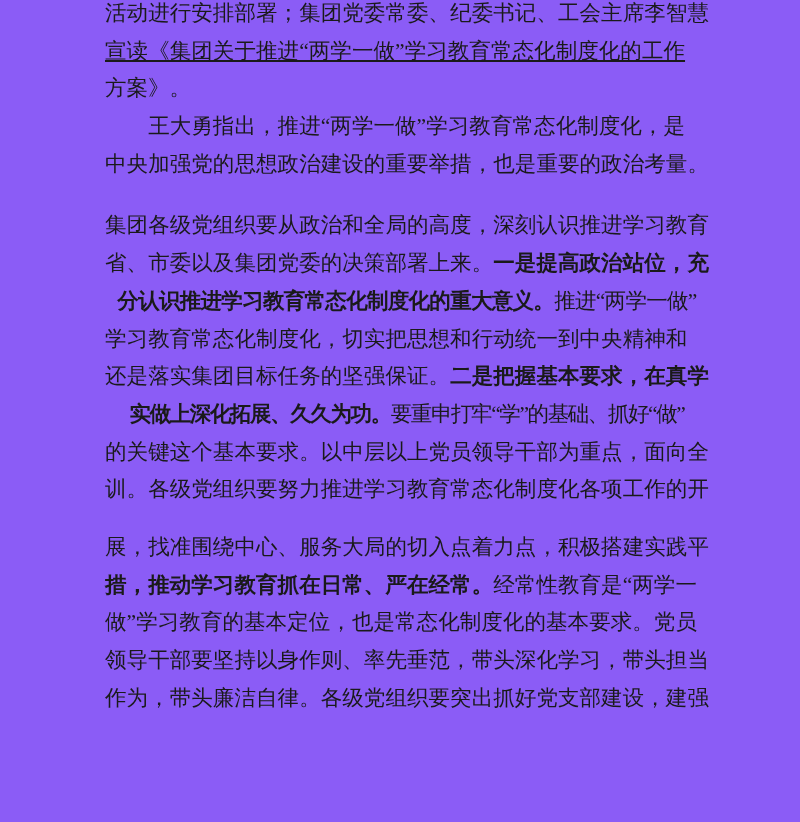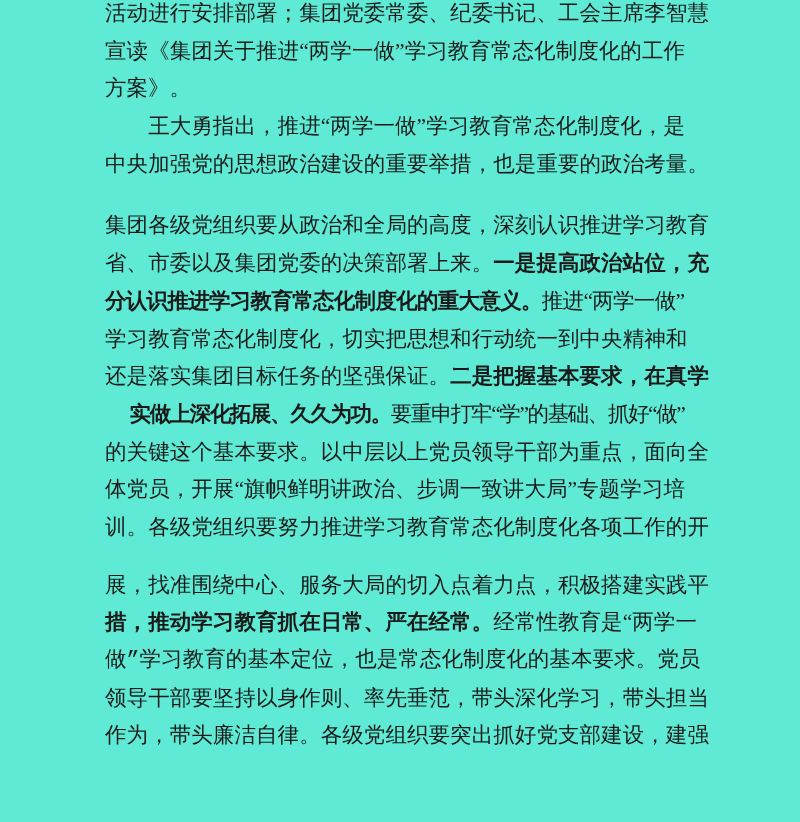--- a/index.html
+++ b/index.html
@@ -10,21 +10,21 @@
   body {
     width: 800px;
     height: 822px;
     overflow: hidden;
     font-family: "Liberation Serif", "DejaVu Serif", serif;
   }
   .page {
     position: relative;
     width: 800px;
     height: 822px;
-    background: #5eead4;
+    background: #8b5cf6;
     overflow: hidden;
   }
   .doc {
     position: absolute;
     left: 105px;
     top: -5px;
     width: 604px;
     font-size: 21.5px;
     color: #1a1a1a;
   }
@@ -40,32 +40,31 @@
   .run.bold {
     font-weight: 700;
   }
 </style>
 </head>
 <body style="background: rgb(255, 255, 255);">
 
 <div class="page">
   <div class="doc" id="doc-body" style="color: rgb(26, 26, 26);">
       <div class="line" style="letter-spacing: 0.07px;"><span class="run">活动进行安排部署；集团党委常委、纪委书记、工会主席李智慧</span></div>
-      <div class="line" style="letter-spacing: 0.07px;"><span class="run">宣读《集团关于推进“两学一做”学习教育常态化制度化的工作</span></div>
+      <div class="line" style="letter-spacing: 0.07px; text-decoration: underline;"><span class="run">宣读《集团关于推进“两学一做”学习教育常态化制度化的工作</span></div>
       <div class="line"><span class="run">方案》。</span></div>
       <div class="line" style="letter-spacing: 0.07px;"><span class="run">　　王大勇指出，推进“两学一做”学习教育常态化制度化，是</span></div>
       <div class="line" style="letter-spacing: 0.07px;"><span class="run">中央加强党的思想政治建设的重要举措，也是重要的政治考量。</span></div>
       <div class="line" style="letter-spacing: 0.07px; margin-top: 24px;"><span class="run">集团各级党组织要从政治和全局的高度，深刻认识推进学习教育</span></div>
       <div class="line" style="letter-spacing: 0.07px;"><span class="run">省、市委以及集团党委的决策部署上来。</span><span class="run bold">一是提高政治站位，充</span></div>
-      <div class="line" style="letter-spacing: -0.7px;"><span class="run bold">分认识推进学习教育常态化制度化的重大意义。</span><span class="run">推进“两学一做”</span></div>
+      <div class="line" style="letter-spacing: -0.7px; text-align: center;"><span class="run bold">分认识推进学习教育常态化制度化的重大意义。</span><span class="run">推进“两学一做”</span></div>
       <div class="line" style="letter-spacing: 0.07px;"><span class="run">学习教育常态化制度化，切实把思想和行动统一到中央精神和</span></div>
       <div class="line" style="letter-spacing: 0.07px;"><span class="run">还是落实集团目标任务的坚强保证。</span><span class="run bold">二是把握基本要求，在真学</span></div>
       <div class="line" style="letter-spacing: -1.41px; text-align: center;"><span class="run bold">实做上深化拓展、久久为功。</span><span class="run">要重申打牢“学”的基础、抓好“做”</span></div>
       <div class="line" style="letter-spacing: 0.07px;"><span class="run">的关键这个基本要求。以中层以上党员领导干部为重点，面向全</span></div>
-      <div class="line" style="letter-spacing: 0.07px;"><span class="run">体党员，开展“旗帜鲜明讲政治、步调一致讲大局”专题学习培</span></div>
       <div class="line" style="letter-spacing: 0.07px;"><span class="run">训。各级党组织要努力推进学习教育常态化制度化各项工作的开</span></div>
       <div class="line" style="letter-spacing: 0.07px; margin-top: 20px;"><span class="run">展，找准围绕中心、服务大局的切入点着力点，积极搭建实践平</span></div>
       <div class="line" style="letter-spacing: 0.07px;"><span class="run bold">措，推动学习教育抓在日常、严在经常。</span><span class="run">经常性教育是“两学一</span></div>
-      <div class="line" style="letter-spacing: 0.07px; font-family: Liberation Mono, monospace;"><span class="run">做”学习教育的基本定位，也是常态化制度化的基本要求。党员</span></div>
+      <div class="line" style="letter-spacing: 0.07px;"><span class="run">做”学习教育的基本定位，也是常态化制度化的基本要求。党员</span></div>
       <div class="line" style="letter-spacing: 0.07px;"><span class="run">领导干部要坚持以身作则、率先垂范，带头深化学习，带头担当</span></div>
       <div class="line" style="letter-spacing: 0.07px;"><span class="run">作为，带头廉洁自律。各级党组织要突出抓好党支部建设，建强</span></div>
     </div>
 </div>
 
 </body></html>

